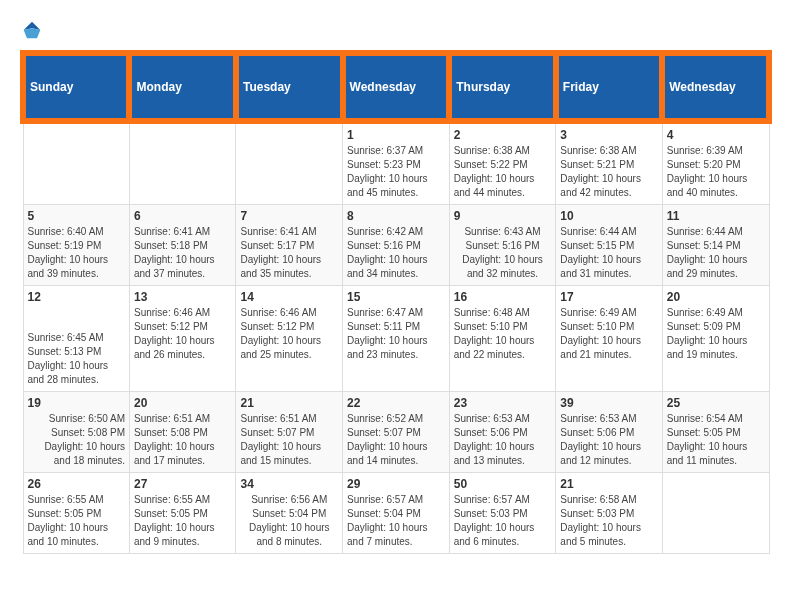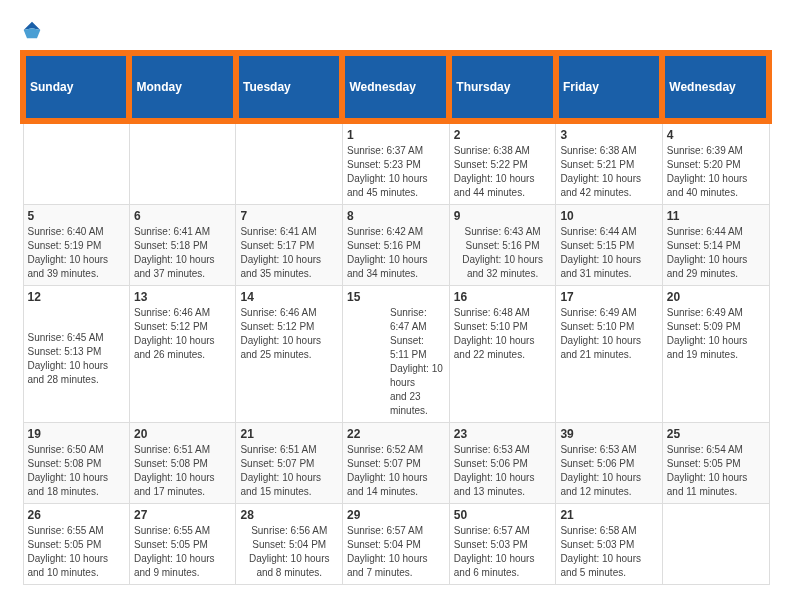--- a/index.html
+++ b/index.html
@@ -229,21 +229,21 @@
         </td>
         <td>
           <span class="day-number">14</span>
           <div class="day-info" style="white-space: pre-line;">Sunrise: 6:46 AM
 Sunset: 5:12 PM
 Daylight: 10 hours
 and 25 minutes.</div>
         </td>
         <td>
           <span class="day-number">15</span>
-          <div class="day-info" style="white-space: pre-line; margin-left: 43px;">Sunrise: 6:47 AM
+          <div class="day-info" style="white-space: pre-line;">Sunrise: 6:47 AM
 Sunset: 5:11 PM
 Daylight: 10 hours
 and 23 minutes.</div>
         </td>
         <td>
           <span class="day-number">16</span>
           <div class="day-info" style="white-space: pre-line;">Sunrise: 6:48 AM
 Sunset: 5:10 PM
 Daylight: 10 hours
 and 22 minutes.</div>
@@ -259,21 +259,21 @@
           <span class="day-number">20</span>
           <div class="day-info" style="white-space: pre-line;">Sunrise: 6:49 AM
 Sunset: 5:09 PM
 Daylight: 10 hours
 and 19 minutes.</div>
         </td>
       </tr>
       <tr>
         <td>
           <span class="day-number">19</span>
-          <div class="day-info" style="white-space: pre-line;">Sunrise: 6:50 AM
+          <div class="day-info" style="white-space: pre-line; text-align: right;">Sunrise: 6:50 AM
 Sunset: 5:08 PM
 Daylight: 10 hours
 and 18 minutes.</div>
         </td>
         <td>
           <span class="day-number">20</span>
           <div class="day-info" style="white-space: pre-line;">Sunrise: 6:51 AM
 Sunset: 5:08 PM
 Daylight: 10 hours
 and 17 minutes.</div>
@@ -323,21 +323,21 @@
 and 10 minutes.</div>
         </td>
         <td>
           <span class="day-number">27</span>
           <div class="day-info" style="white-space: pre-line;">Sunrise: 6:55 AM
 Sunset: 5:05 PM
 Daylight: 10 hours
 and 9 minutes.</div>
         </td>
         <td>
-          <span class="day-number">28</span>
+          <span class="day-number">34</span>
           <div class="day-info" style="white-space: pre-line; text-align: center;">Sunrise: 6:56 AM
 Sunset: 5:04 PM
 Daylight: 10 hours
 and 8 minutes.</div>
         </td>
         <td>
           <span class="day-number">29</span>
           <div class="day-info" style="white-space: pre-line;">Sunrise: 6:57 AM
 Sunset: 5:04 PM
 Daylight: 10 hours

